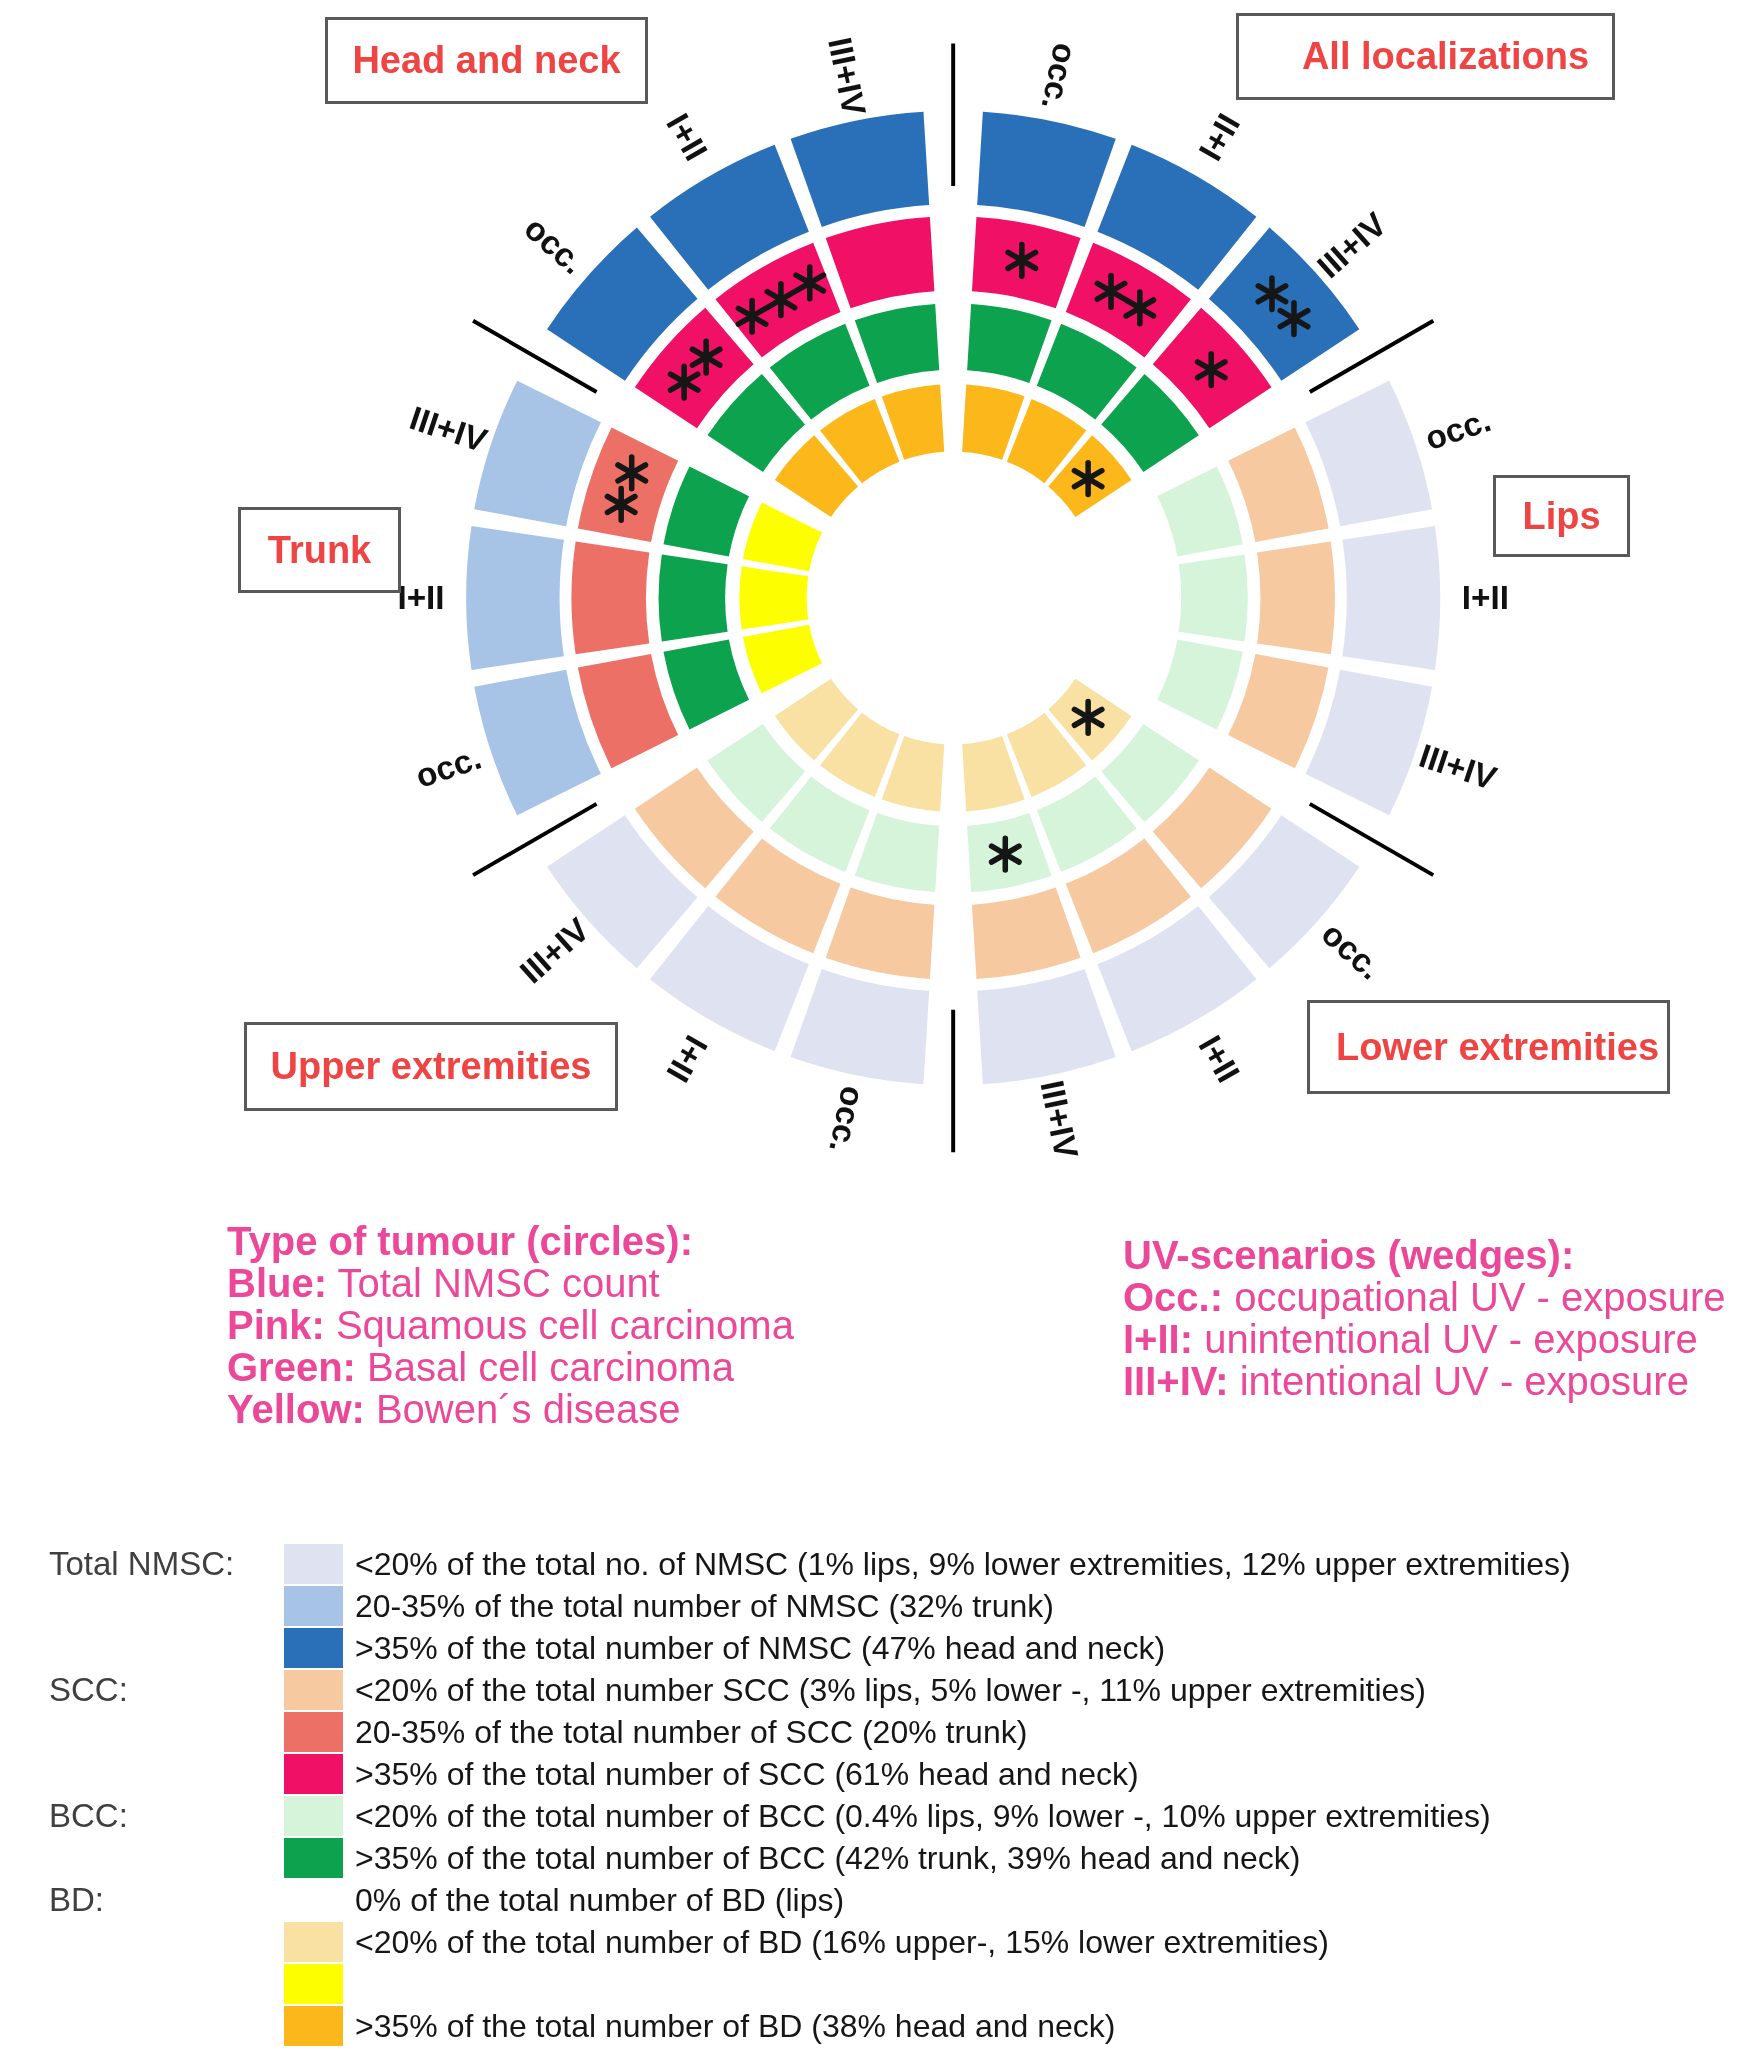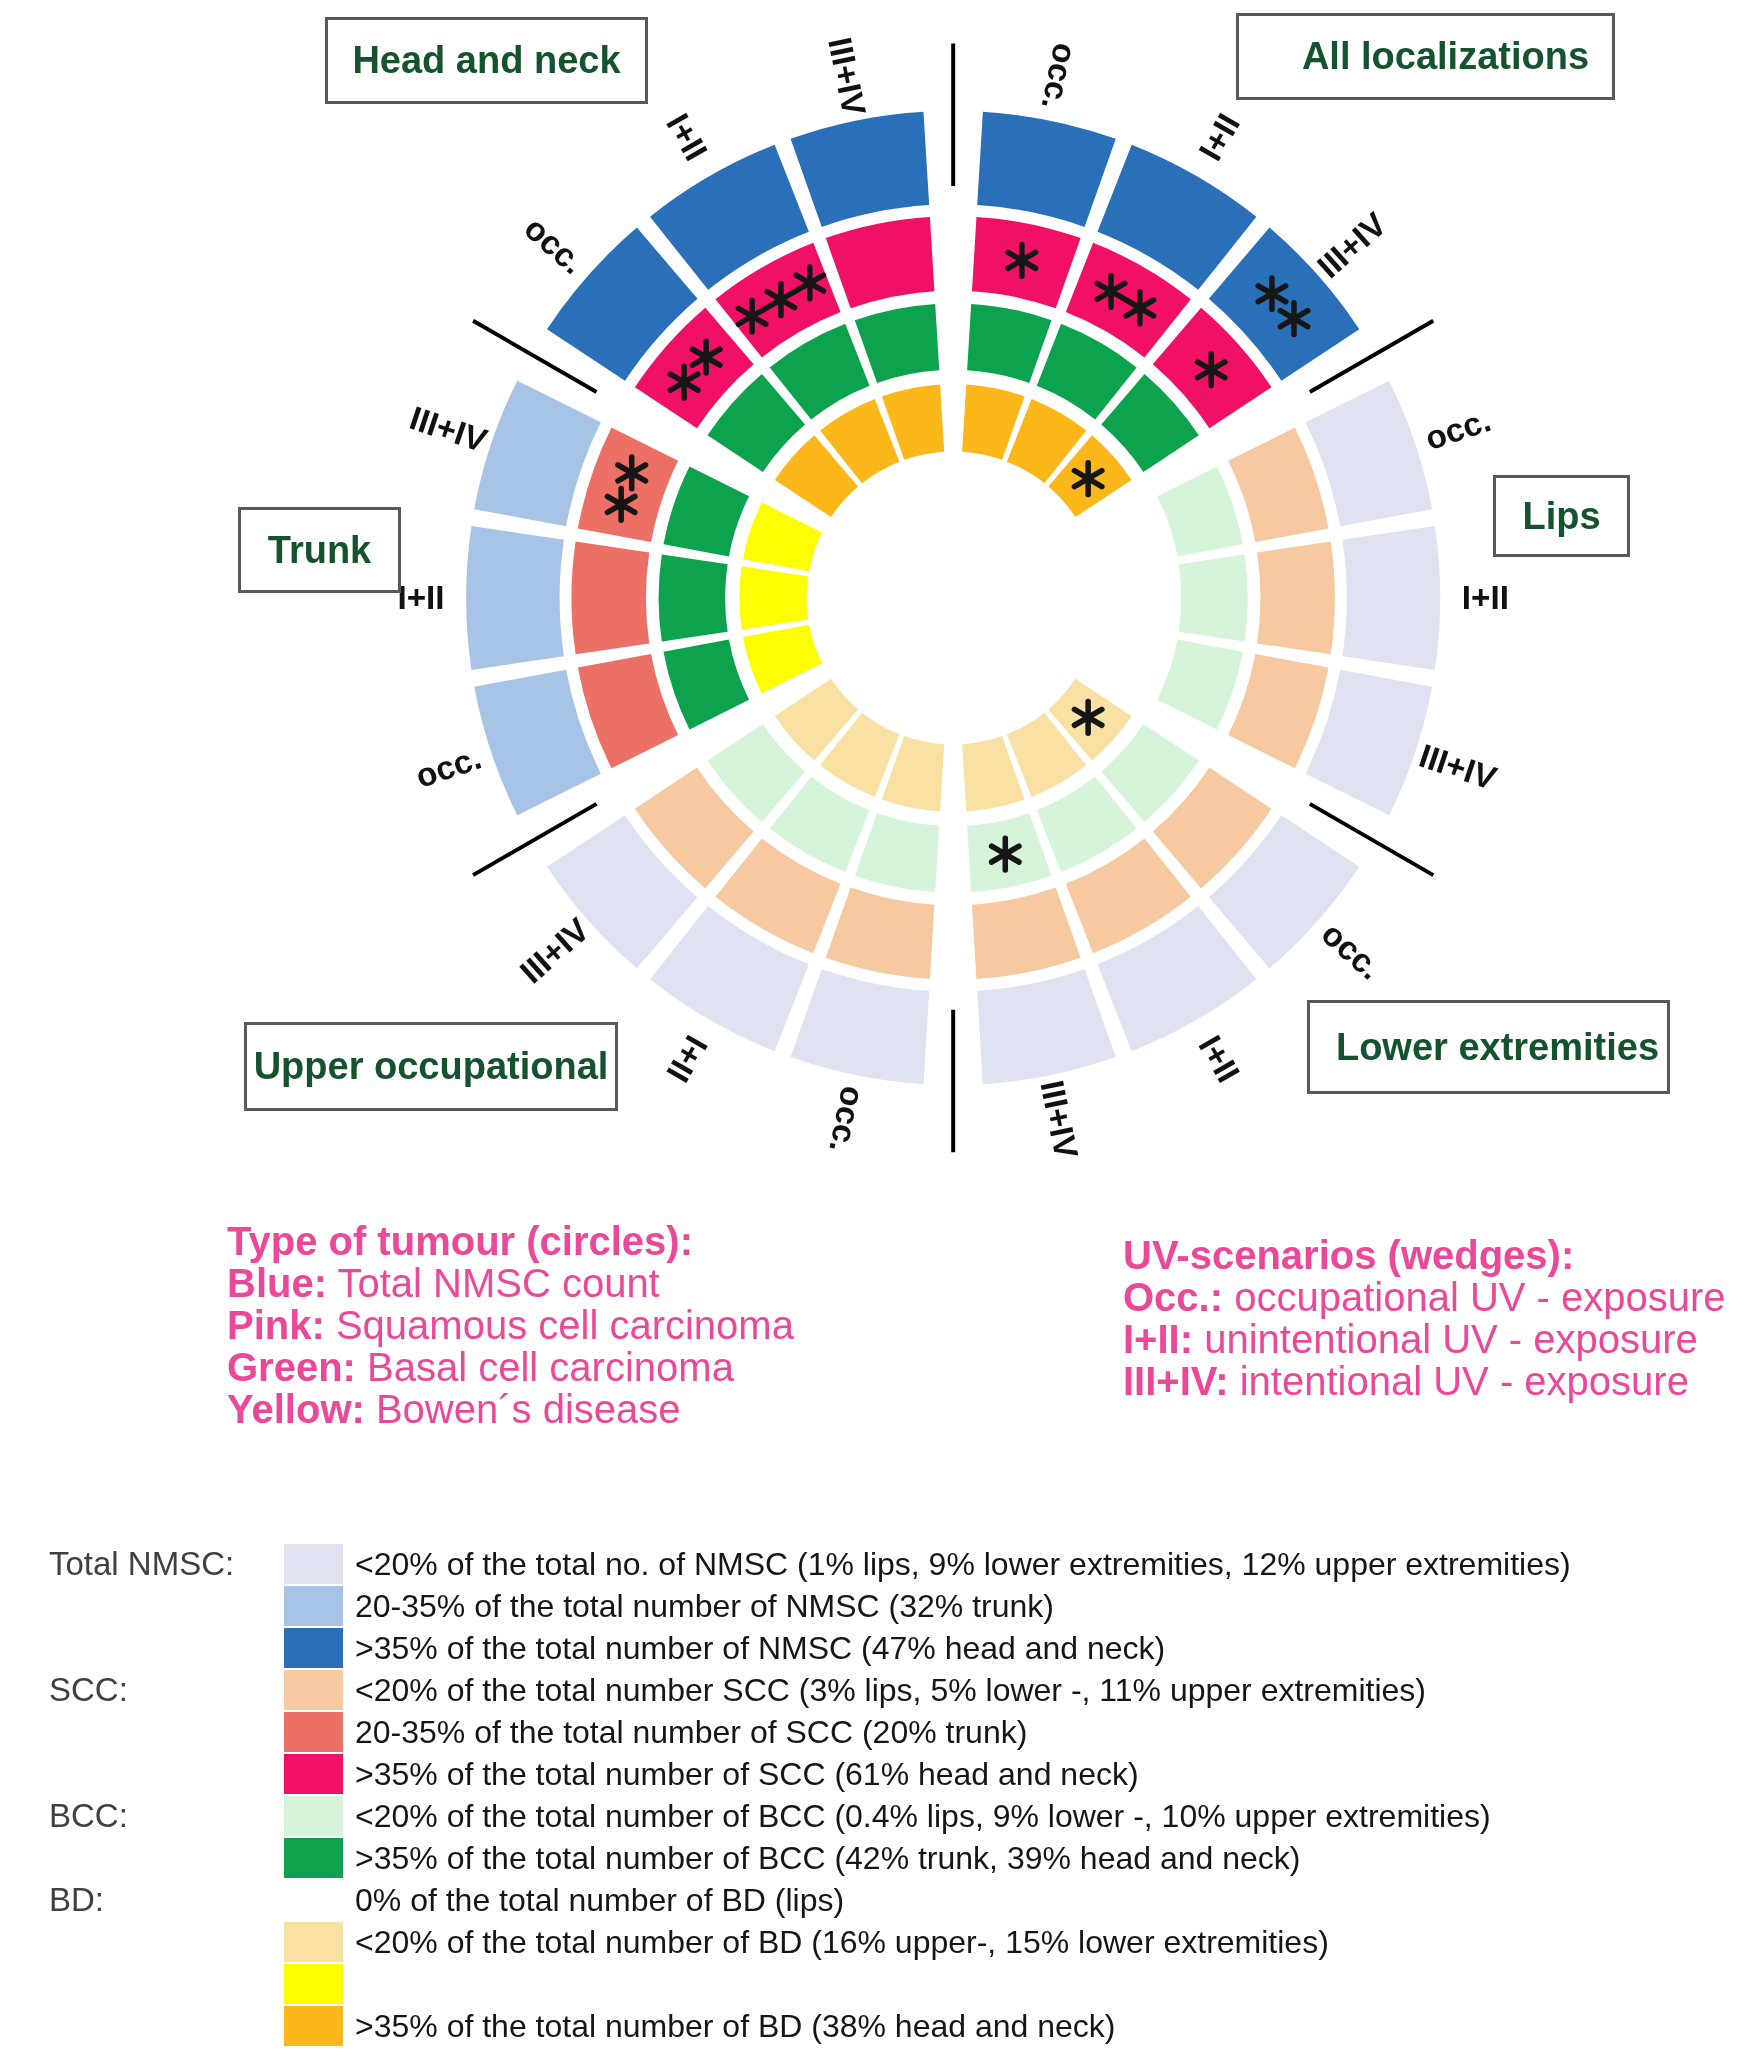--- a/index.html
+++ b/index.html
@@ -10,21 +10,21 @@
     font-family:"Liberation Sans", sans-serif;
     color:#111;
     overflow:hidden;
   }
   #wheel{position:absolute;left:0;top:0;}
   .sector-box{
     position:absolute;
     display:flex;align-items:center;justify-content:center;
     background:#fff;
     border:3.2px solid #58595b;
-    font-weight:bold;font-size:38px;color:#14532d;
+    font-weight:bold;font-size:38px;color:#ef4444;
     box-sizing:border-box;
     white-space:nowrap;
   }
   .box-hn{left:325px;top:17.4px;width:323px;height:87px;}
   .box-al{left:1236px;top:12.7px;width:379px;height:87px;padding-left:40px;}
   .box-tr{left:238px;top:507px;width:163px;height:86px;text-align:right;}
   .box-li{left:1493px;top:475px;width:137px;height:82px;}
   .box-ue{left:244px;top:1022px;width:374px;height:89px;}
   .box-le{left:1307px;top:1000px;width:363px;height:94px;padding-left:18px;}
 
@@ -156,21 +156,21 @@
   <div class="sector-box box-al">
     <span>All localizations</span>
   </div>
   <div class="sector-box box-tr">
     <span>Trunk</span>
   </div>
   <div class="sector-box box-li">
     <span>Lips</span>
   </div>
   <div class="sector-box box-ue">
-    <span>Upper occupational</span>
+    <span>Upper extremities</span>
   </div>
   <div class="sector-box box-le">
     <span>Lower extremities</span>
   </div>
 
   <div class="mid-legend leg-left">
     <div class="t">Type of tumour (circles):</div>
     <div><span class="t">Blue:</span> <span>Total NMSC count</span></div>
     <div><span class="t">Pink:</span> <span>Squamous cell carcinoma</span></div>
     <div><span class="t">Green:</span> <span>Basal cell carcinoma</span></div>

